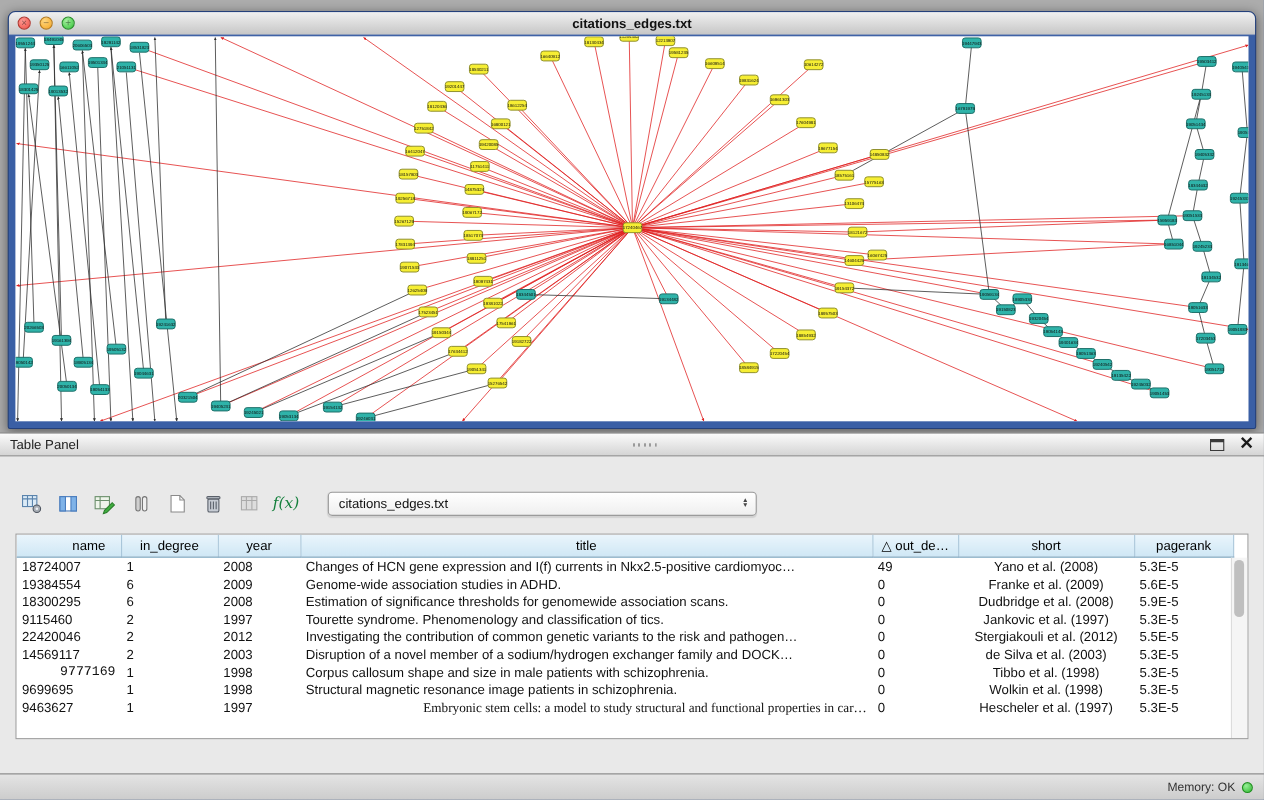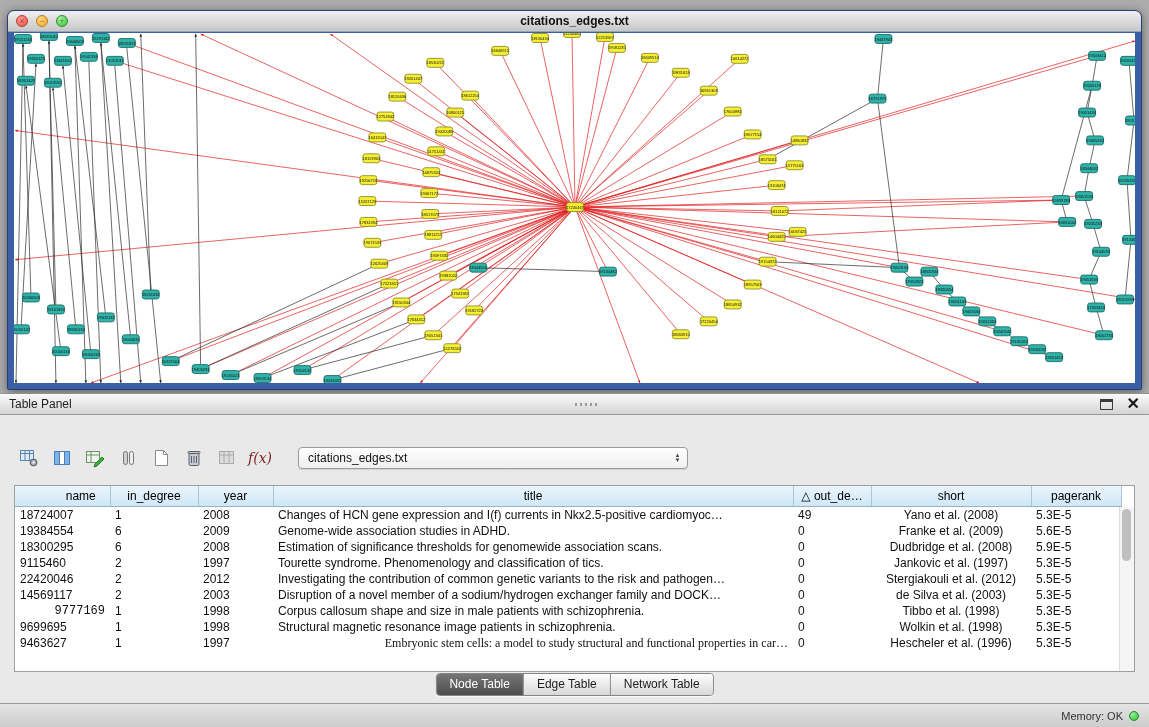--- a/index.html
+++ b/index.html
@@ -34,21 +34,21 @@
              background:repeating-linear-gradient(90deg,#9a9a9a 0 2px,transparent 2px 5px); }
   .ph-icons { margin-left:auto; display:flex; align-items:center; gap:14px; }
   .float-ic { width:13px; height:11px; border:1.5px solid #3a3a3a; border-top-width:3px; display:block; }
   .close-ic { font-size:16px; font-weight:bold; color:#1a1a1a; line-height:1; }
 
   .panel-body { position:absolute; top:415px; left:0; width:1149px; height:288px; background:#e9e9e9; }
 
   .toolbar { position:absolute; top:28px; left:16px; height:30px; display:flex; align-items:center; gap:7px; }
   .tbtn { width:26px; height:26px; display:flex; align-items:center; justify-content:center;
           background:transparent; border:none; }
-  .fx { font-family:"DejaVu Serif", serif; font-style:italic; font-size:14px; color:#7f1d1d; }
+  .fx { font-family:"DejaVu Serif", serif; font-style:italic; font-size:14px; color:#15803d; }
   .combo { margin-left:18px; width:390px; height:22px; background:linear-gradient(#ffffff,#efefef);
            border:1px solid #9b9b9b; border-radius:4px; display:flex; align-items:center;
            box-shadow:0 1px 1px rgba(0,0,0,.1); }
   .combo-value { flex:1; font-size:12px; padding-left:9px; color:#111; white-space:nowrap; overflow:hidden; }
   .combo-arrows { width:16px; display:flex; flex-direction:column; align-items:center;
                   justify-content:center; color:#444; font-size:6px; line-height:5px; padding-right:3px; }
 
   .tablewrap { position:absolute; top:70px; left:14px; width:1121px; height:187px;
                background:#fff; border:1px solid #9e9e9e; overflow:hidden; }
   table { border-collapse:collapse; table-layout:fixed; width:1106px; font-size:12px; }
@@ -848,33 +848,28 @@
             <td style="text-align: left;">0</td>
             <td style="text-align: center;">Wolkin et al. (1998)</td>
             <td style="text-align: left;">5.3E-5</td>
           </tr>
           <tr>
             <td style="text-align: left;">9463627</td>
             <td style="text-align: left;">1</td>
             <td style="text-align: left;">1997</td>
             <td style="text-align: right; font-family: Liberation Serif, serif;">Embryonic stem cells: a model to study structural and functional properties in car…</td>
             <td style="text-align: left;">0</td>
-            <td style="text-align: center;">Hescheler et al. (1996)</td>
+            <td style="text-align: center;">Hescheler et al. (1997)</td>
             <td style="text-align: left;">5.3E-5</td>
           </tr>
         </tbody>
     </table>
     <div class="vscroll">
       <div class="vthumb"></div>
     </div>
   </div>
 
-  <div class="tabs">
-    <div class="tab active">Node Table</div>
-    <div class="tab">Edge Table</div>
-    <div class="tab">Network Table</div>
-  </div>
 </div>
 
 <div class="statusbar">
   <span>Memory: OK</span>
   <span class="memdot"></span>
 </div>
 
 </body></html>

